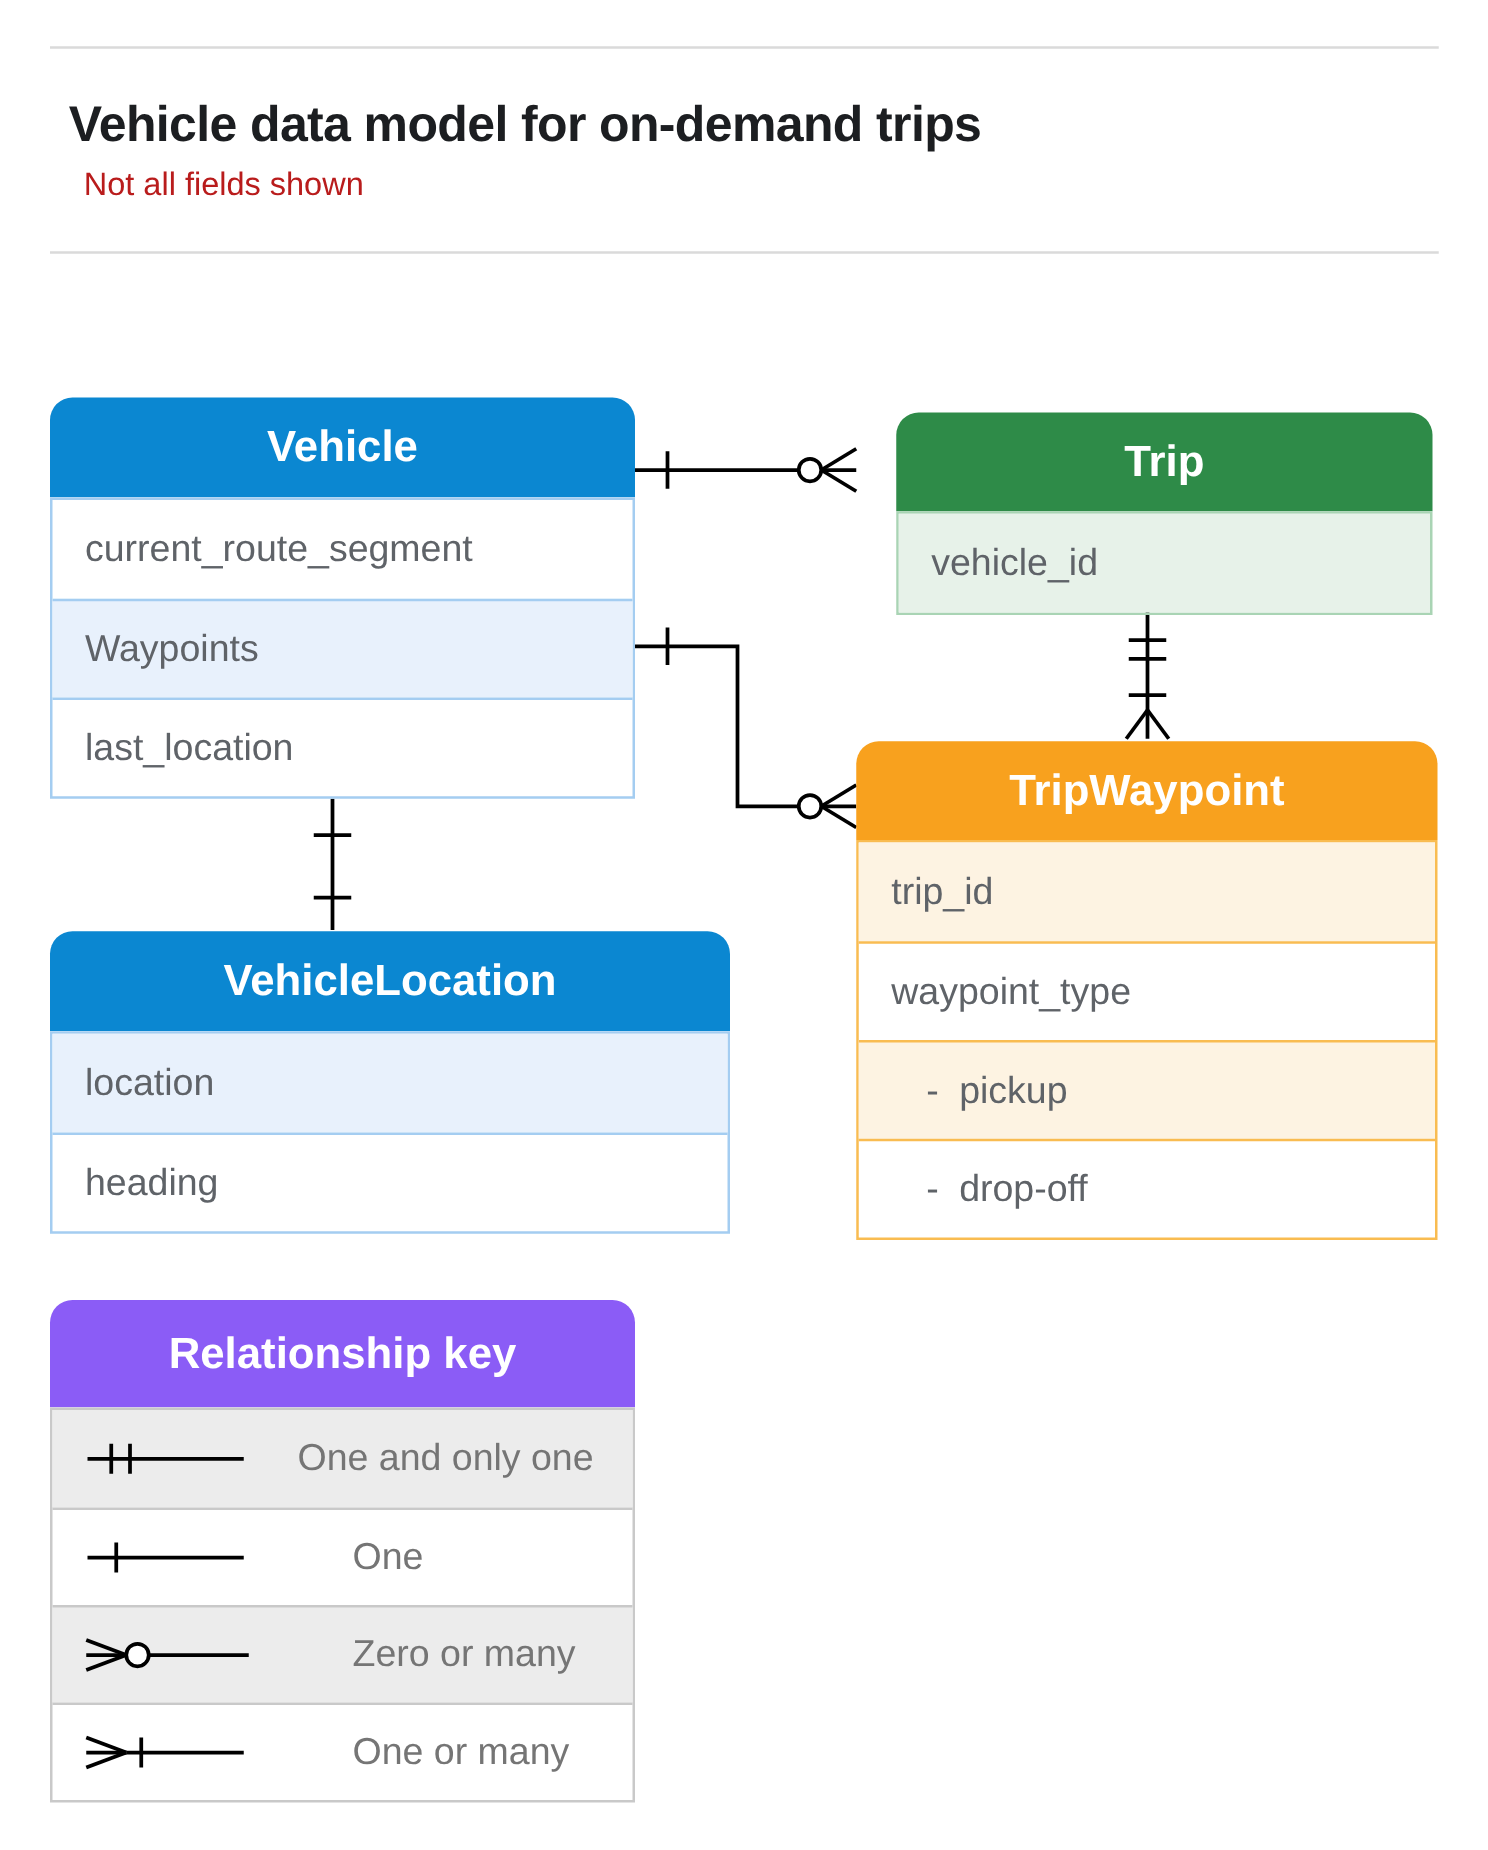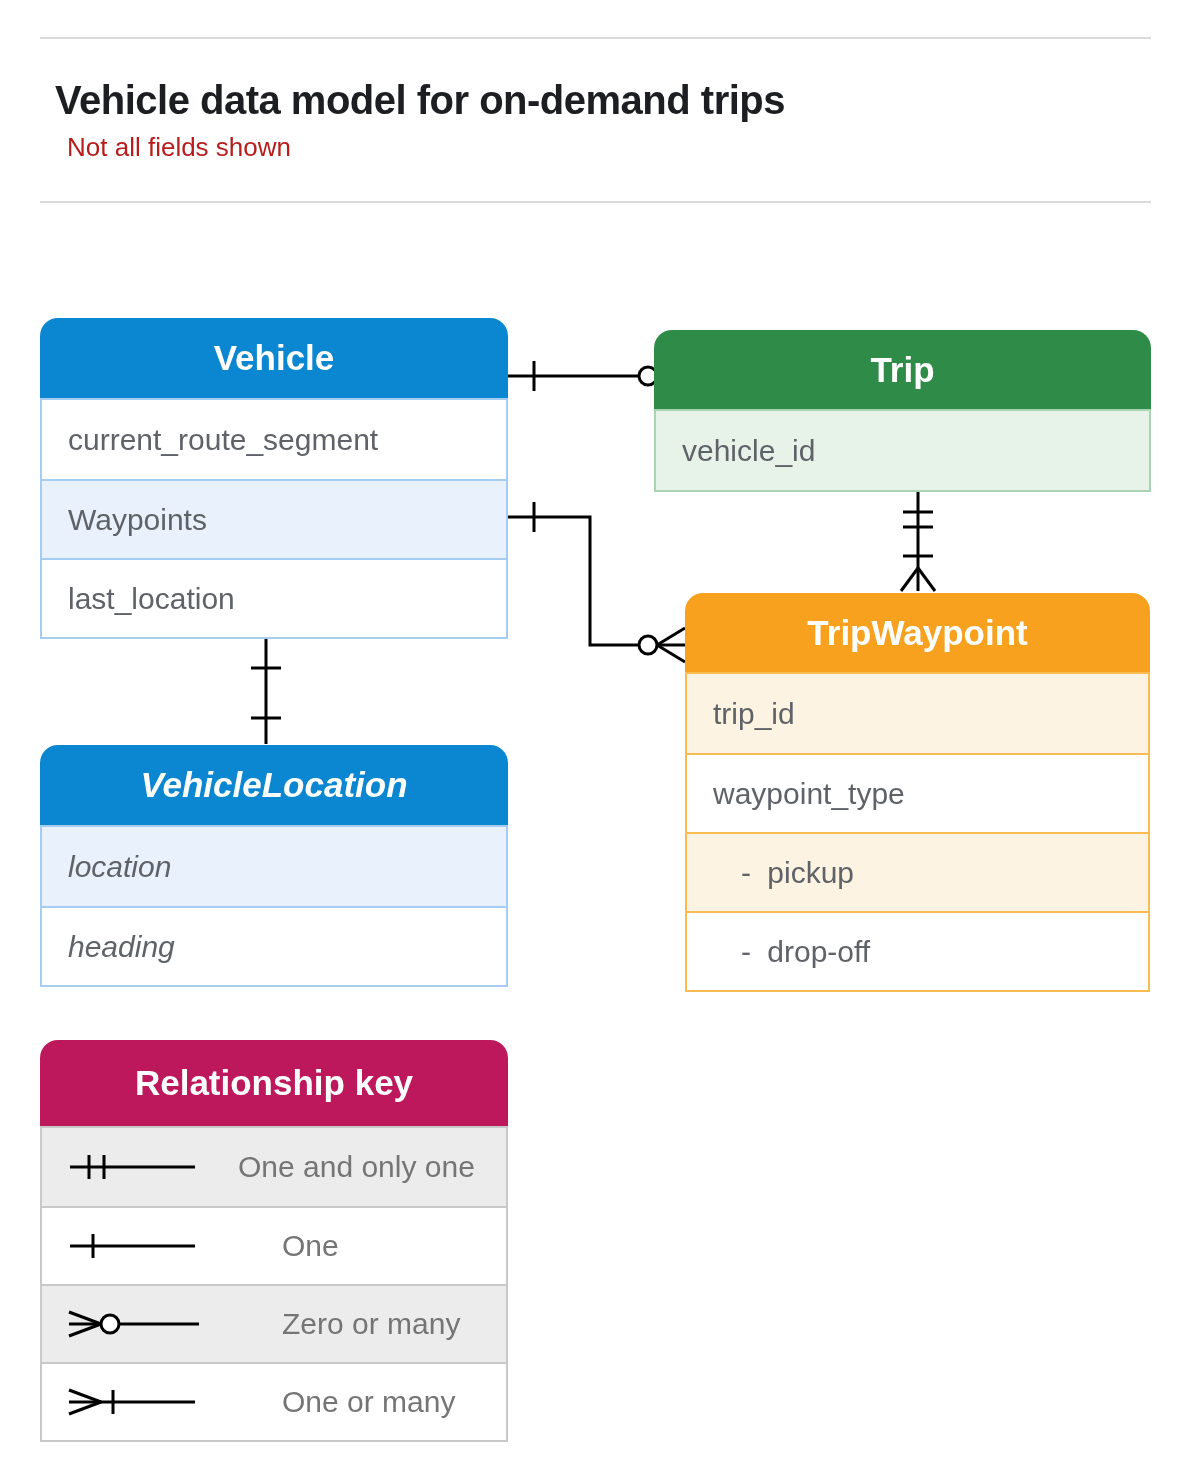--- a/index.html
+++ b/index.html
@@ -31,21 +31,21 @@
   .t-green .erows{border-color:#a9d4b4;}
   .t-green .alt{background:#e7f2e9;}
 
   
   .t-orange .ehead{background:#f8a11e;}
   .t-orange .erows{border-color:#f9bc51;}
   .t-orange .erow + .erow{border-top-color:#f9bc51;}
   .t-orange .alt{background:#fdf3e2;}
 
   
-  .t-gray .ehead{background:#be185d;height:86px;}
+  .t-gray .ehead{background:#8b5cf6;height:86px;}
   .t-gray .erows{border-color:#c9c9c9;}
   .t-gray .erow{height:78px;color:#757575;padding-left:20px;}
   .t-gray .erow + .erow{border-top-color:#c9c9c9;gap:44px;}
   .t-gray .alt{background:#ececec;}
   .sym{width:150px;height:44px;flex:0 0 auto;margin-right:26px;}
   .sym line, .sym polyline{stroke:#000;stroke-width:3;fill:none;}
   .sym circle{stroke:#000;stroke-width:3;fill:#fff;}
 
   .connectors{position:absolute;left:0;top:0;pointer-events:none;}
   .connectors line, .connectors polyline{stroke:#000;stroke-width:3;fill:none;}
@@ -100,38 +100,38 @@
 
   <div class="etable t-blue" style="left:40px;top:318px;width:468px;">
     <div class="ehead">Vehicle</div>
     <div class="erows">
       <div class="erow">current_route_segment</div>
       <div class="erow alt">Waypoints</div>
       <div class="erow">last_location</div>
     </div>
   </div>
 
-  <div class="etable t-green" style="left:654px;top:330px;width:497px;">
+  <div class="etable t-green" style="left:717px;top:330px;width:429px;">
     <div class="ehead" style="height:79px;">Trip</div>
     <div class="erows">
       <div class="erow alt">vehicle_id</div>
     </div>
   </div>
 
   <div class="etable t-orange" style="left:685px;top:593px;width:465px;">
     <div class="ehead" style="height:79px;">TripWaypoint</div>
     <div class="erows">
       <div class="erow alt">trip_id</div>
       <div class="erow">waypoint_type</div>
       <div class="erow alt enum">- pickup</div>
       <div class="erow enum">- drop-off</div>
     </div>
   </div>
 
-  <div class="etable t-blue" style="left:40px;top:745px;width:468px;font-style:italic;">
+  <div class="etable t-blue" style="left:40px;top:745px;width:544px;">
     <div class="ehead">VehicleLocation</div>
     <div class="erows">
       <div class="erow alt">location</div>
       <div class="erow">heading</div>
     </div>
   </div>
 
   <div class="etable t-gray" style="left:40px;top:1040px;width:468px;">
     <div class="ehead">Relationship key</div>
     <div class="erows">

